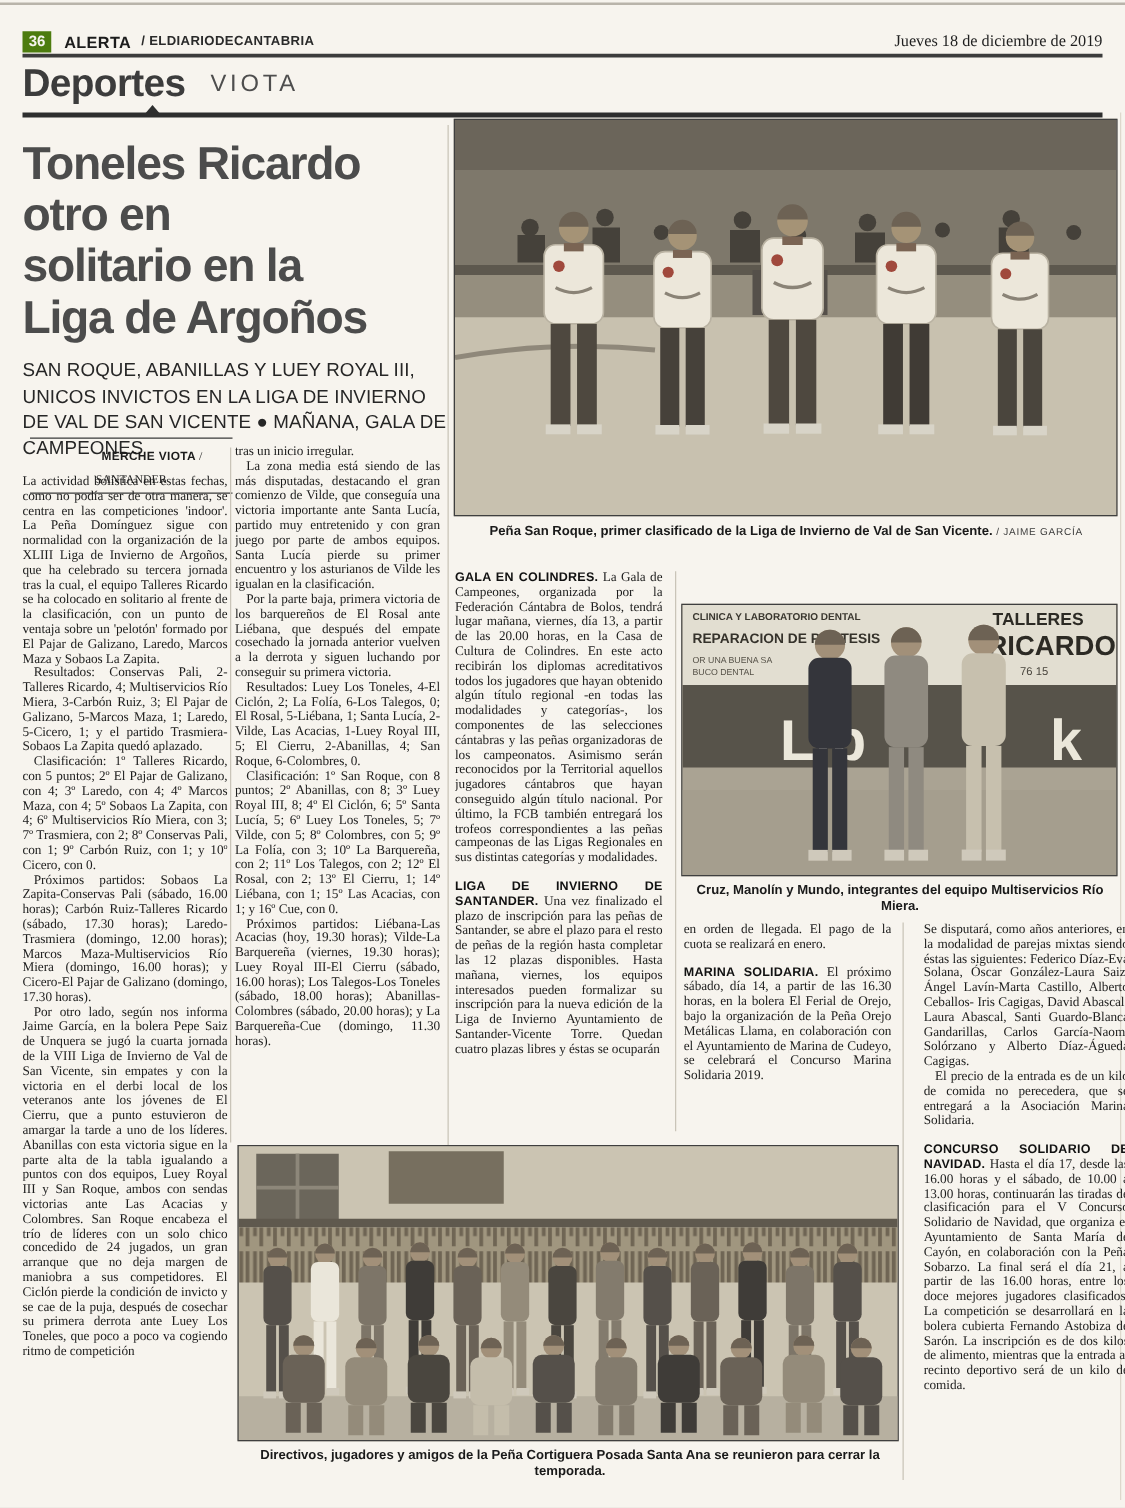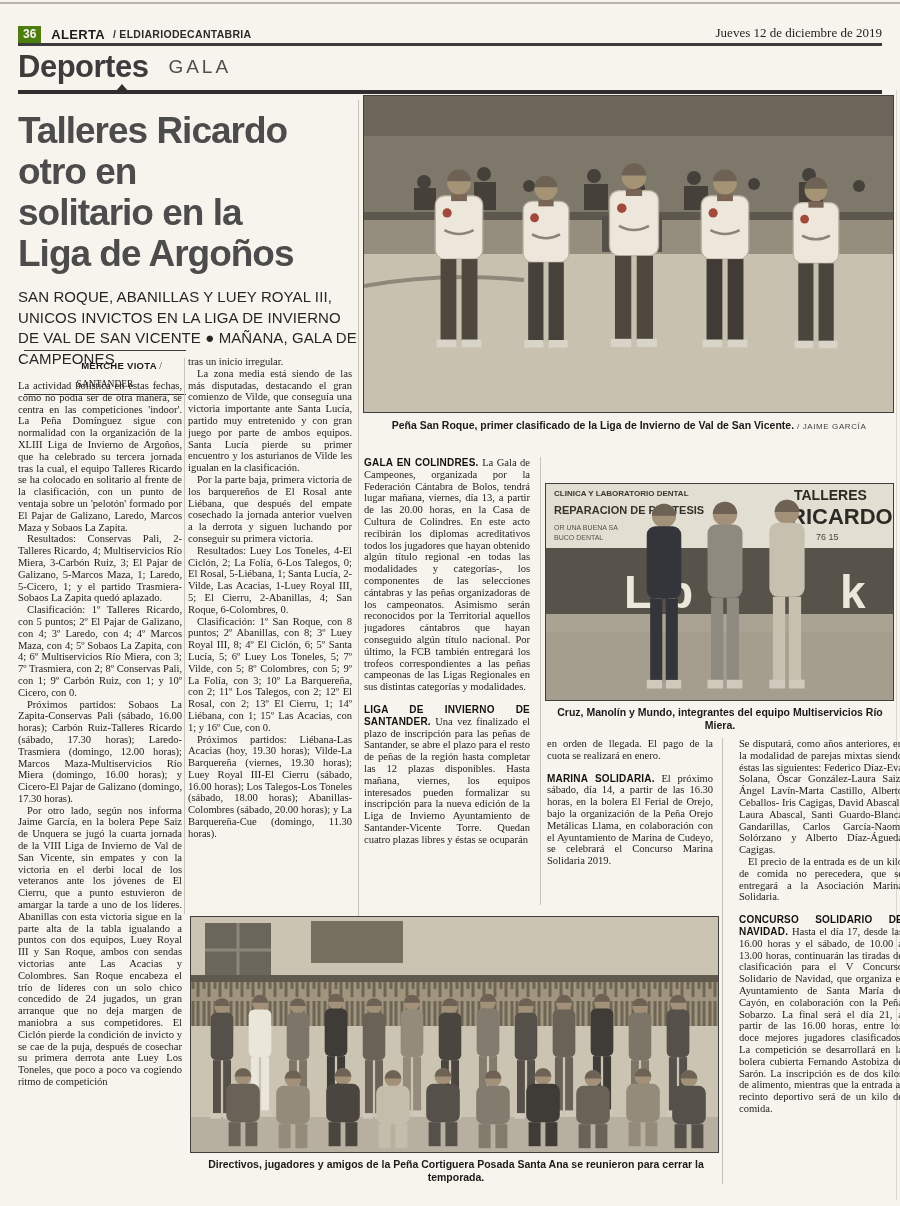--- a/index.html
+++ b/index.html
@@ -64,33 +64,33 @@
 <body>
 
 <div class="page">
   <div class="abs scanline-top"></div>
   <div class="abs scanline-right"></div>
 
   <div class="abs hdr">
     <span class="pagenum">36</span>
     <span class="brand">ALERTA</span>
     <span class="brand-suffix">/ ELDIARIODECANTABRIA</span>
-    <span class="date">Jueves 12 de diciembre de 2019</span>
+    <span class="date">Jueves 18 de diciembre de 2019</span>
   </div>
   <div class="abs rule1"></div>
 
   <div class="abs sectionrow">
     <span class="deportes">Deportes</span>
-    <span class="bolos">GALA</span>
+    <span class="bolos">VIOTA</span>
   </div>
   <div class="abs tri"></div>
   <div class="abs rule2"></div>
 
   <div class="abs headline">
-    <div>Talleres Ricardo</div>
+    <div>Toneles Ricardo</div>
     <div>otro en</div>
     <div>solitario en la</div>
     <div>Liga de Argoños</div>
   </div>
   <div class="abs subhead">SAN ROQUE, ABANILLAS Y LUEY ROYAL III, UNICOS INVICTOS EN LA LIGA DE INVIERNO DE VAL DE SAN VICENTE ● MAÑANA, GALA DE CAMPEONES</div>
   <div class="abs byline">
     <span class="au">MERCHE VIOTA</span><span class="lo"> / SANTANDER</span>
   </div>
 
   <div class="abs vsep sep12"></div>

